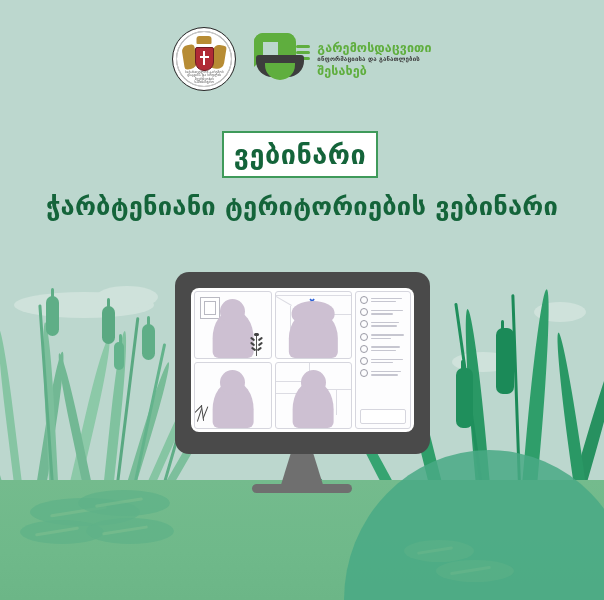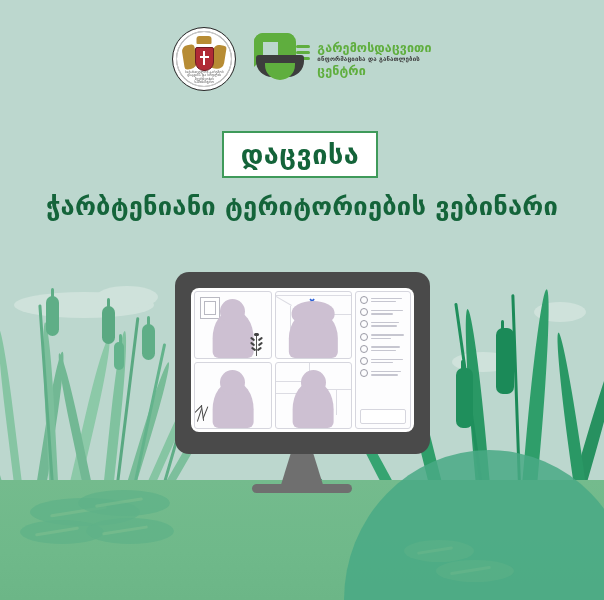--- a/index.html
+++ b/index.html
@@ -215,27 +215,27 @@
         <div class="bar" style="top:24px;width:14px;"></div>
         <div class="book">
           <div class="pg l"></div>
           <div class="pg r"></div>
           <div class="leaf"></div>
         </div>
       </div>
       <div class="eiec-txt">
         <div class="l1">გარემოსდაცვითი</div>
         <div class="l2">ინფორმაციისა და განათლების</div>
-        <div class="l3">ცენტრი</div>
+        <div class="l3">შესახებ</div>
       </div>
     </div>
   </div>
 
   <div class="title-box">
-    <span>დაცვისა</span>
+    <span>ვებინარი</span>
   </div>
   <div class="subtitle">ჭარბტენიანი ტერიტორიების ვებინარი</div>
 
   <div class="monitor">
     <div class="screen">
 
       <div class="tiles">
 
         <div class="tile">
           <div class="pic-frame">

